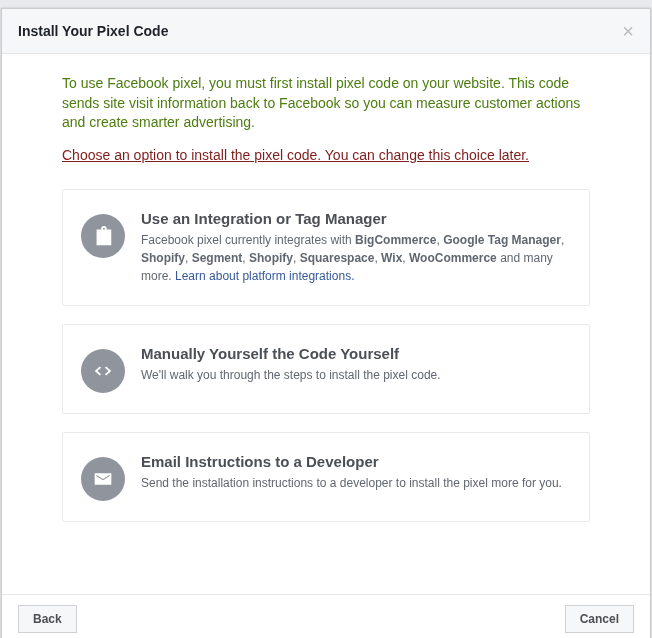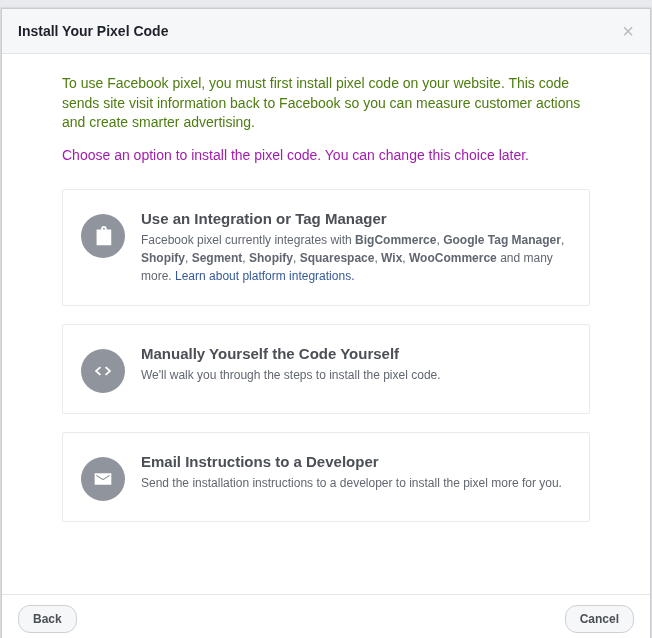--- a/index.html
+++ b/index.html
@@ -2,30 +2,30 @@
 <html><head>
 <meta charset="utf-8">
 <style>
   html,body{margin:0;padding:0;font-family:Helvetica,Arial,sans-serif;background:#e9eaed;}
   .modal{width:648px;height:634px;margin:8px auto;background:#fff;border:1px solid #ccc;box-shadow:0 0 2px rgba(0,0,0,.2);display:flex;flex-direction:column;}
   .modal-header{background:#f6f7f9;border-bottom:1px solid #e5e5e5;padding:12px 16px;display:flex;align-items:center;justify-content:space-between;}
   .modal-title{font-size:14px;font-weight:bold;color:#1d2129;}
   .close-btn{background:none;border:none;font-size:20px;color:#bbb;cursor:pointer;padding:0;line-height:1;}
   .modal-body{flex:1;padding:20px 60px 10px 60px;overflow:auto;color:#1d2129;}
   .intro{font-size:14px;line-height:1.4;color:#4d7c0f;margin-bottom:14px;}
-  .subintro{font-size:14px;color:#a21caf;margin-bottom:26px;}
+  .subintro{font-size:14px;color:#7f1d1d;margin-bottom:26px;text-decoration:underline;}
   .option{border:1px solid #e9eaed;border-radius:2px;padding:20px 18px 20px 18px;margin-bottom:18px;display:flex;align-items:flex-start;cursor:pointer;}
   .icon-circle{width:44px;height:44px;border-radius:50%;background:#90949c;display:flex;align-items:center;justify-content:center;flex-shrink:0;margin-right:16px;margin-top:4px;}
   .icon-circle svg{fill:#fff;}
   .opt-title{font-size:15px;font-weight:bold;color:#4b4f56;margin-bottom:4px;}
   .opt-desc{font-size:12px;color:#616770;line-height:1.5;}
   .opt-desc b{font-weight:bold;}
   .link{color:#365899;cursor:pointer;}
   .modal-footer{border-top:1px solid #e5e5e5;padding:10px 16px;display:flex;justify-content:space-between;align-items:center;}
-  .btn{background:#f6f7f9;border:1px solid #ced0d4;border-radius:12px;font-size:12px;font-weight:bold;color:#4b4f56;padding:6px 14px;cursor:pointer;}
+  .btn{background:#f6f7f9;border:1px solid #ced0d4;border-radius:0;font-size:12px;font-weight:bold;color:#4b4f56;padding:6px 14px;cursor:pointer;}
 </style>
 </head>
 <body>
 
 <div class="modal">
 
   <div class="modal-header">
     <span class="modal-title">Install Your Pixel Code</span>
     <button class="close-btn">
       <span>×</span>

